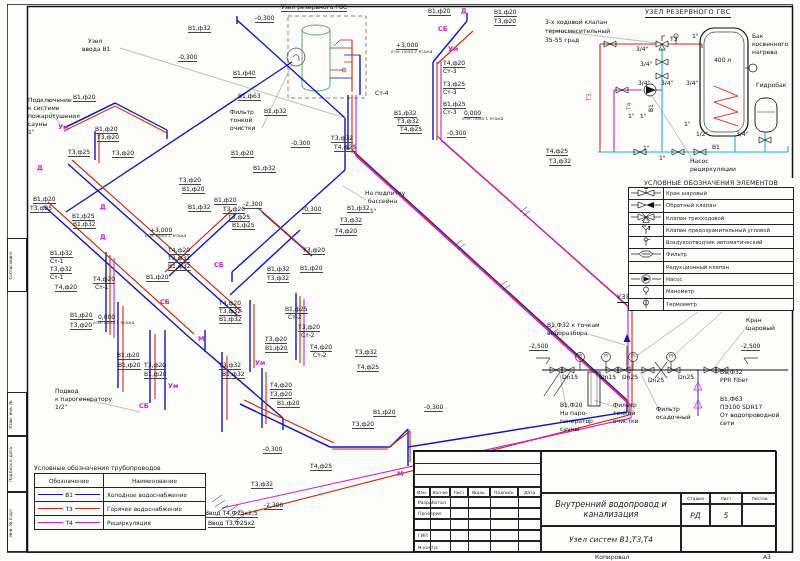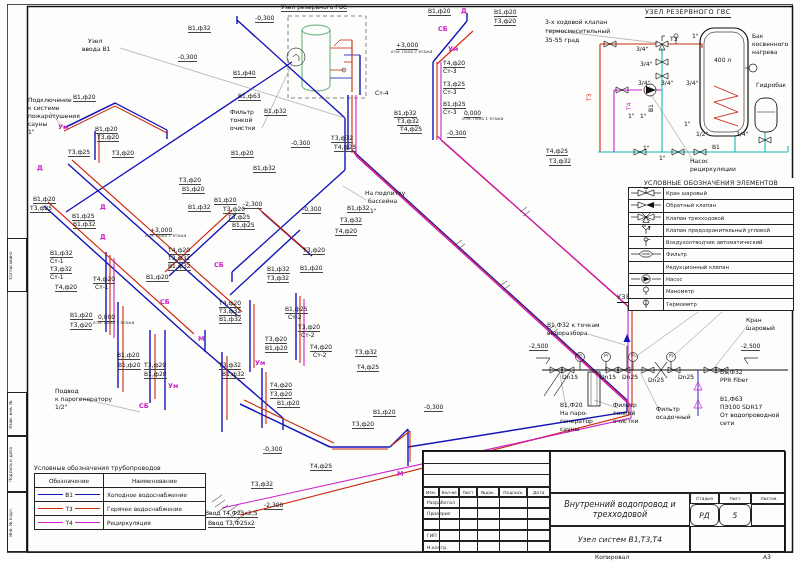--- a/index.html
+++ b/index.html
@@ -25,27 +25,27 @@
   
   .pleg{position:absolute;left:34px;top:464px;width:180px;z-index:6;}
   .pleg .t{font-size:6.2px;margin-bottom:2px;}
   .pleg table{border-collapse:collapse;width:172px;}
   .pleg td,.pleg th{border:.9px solid #222;font-size:5.8px;font-weight:normal;height:13px;padding:0 3px;}
   .pleg td.c1{width:62px;}
   .samp{display:flex;align-items:center;gap:2px;justify-content:center;}
   .samp .seg{height:1.6px;flex:1;}
   .samp .code{font-size:5.8px;}
   
-  .tb{position:absolute;left:422px;top:450px;width:363px;height:102px;border:1.4px solid #111;
+  .tb{position:absolute;left:413px;top:450px;width:363px;height:102px;border:1.4px solid #111;
       box-sizing:border-box;z-index:6;background:#fdfdfc;}
   .tb .cell{position:absolute;border:.6px solid #222;box-sizing:border-box;font-size:4.3px;
             display:flex;align-items:center;justify-content:center;text-align:center;}
   .tb .big{font-size:8px;font-style:italic;line-height:1.25;}
   .tb .med{font-size:7.5px;font-style:italic;}
-  .tb .val{font-size:7.5px;font-style:italic;border-radius:6px;}
+  .tb .val{font-size:7.5px;font-style:italic;}
   .rolerow{position:absolute;font-size:4.6px;left:3px;}
   .copy{position:absolute;font-size:6px;z-index:6;}
   
   .stamp{position:absolute;font-size:4.2px;z-index:6;}
   .stamp .bx{position:absolute;border:.8px solid #222;box-sizing:border-box;}
   .stamp .rt{position:absolute;transform:rotate(-90deg);transform-origin:center;white-space:nowrap;}
 </style>
 </head>
 <body>
 
@@ -531,21 +531,21 @@
         <span class="rolerow">Н.контр.</span>
       </div>
     <div style="position:absolute;left:16px;top:46px;width:0;height:56px;border-left:.6px solid #222"></div>
     <div style="position:absolute;left:36px;top:46px;width:0;height:56px;border-left:.6px solid #222"></div>
     <div style="position:absolute;left:54px;top:46px;width:0;height:56px;border-left:.6px solid #222"></div>
     <div style="position:absolute;left:76px;top:46px;width:0;height:56px;border-left:.6px solid #222"></div>
     <div style="position:absolute;left:104px;top:46px;width:0;height:56px;border-left:.6px solid #222"></div>
 
     <div class="cell" style="left:127px;top:0;width:236px;height:42px"></div>
     <div class="cell big" style="left:127px;top:42px;width:140px;height:33px">
-      <span><span>Внутренний водопровод и</span><br><span>трехходовой</span></span>
+      <span><span>Внутренний водопровод и</span><br><span>канализация</span></span>
     </div>
     <div class="cell med" style="left:127px;top:75px;width:140px;height:27px">Узел систем В1,Т3,Т4</div>
     <div class="cell" style="left:267px;top:42px;width:29px;height:11px">Стадия</div>
     <div class="cell" style="left:296px;top:42px;width:32px;height:11px">Лист</div>
     <div class="cell" style="left:328px;top:42px;width:35px;height:11px">Листов</div>
     <div class="cell val" style="left:267px;top:53px;width:29px;height:22px">РД</div>
     <div class="cell val" style="left:296px;top:53px;width:32px;height:22px">5</div>
     <div class="cell" style="left:328px;top:53px;width:35px;height:22px"></div>
     <div class="cell" style="left:267px;top:75px;width:96px;height:27px"></div>
   </div>

